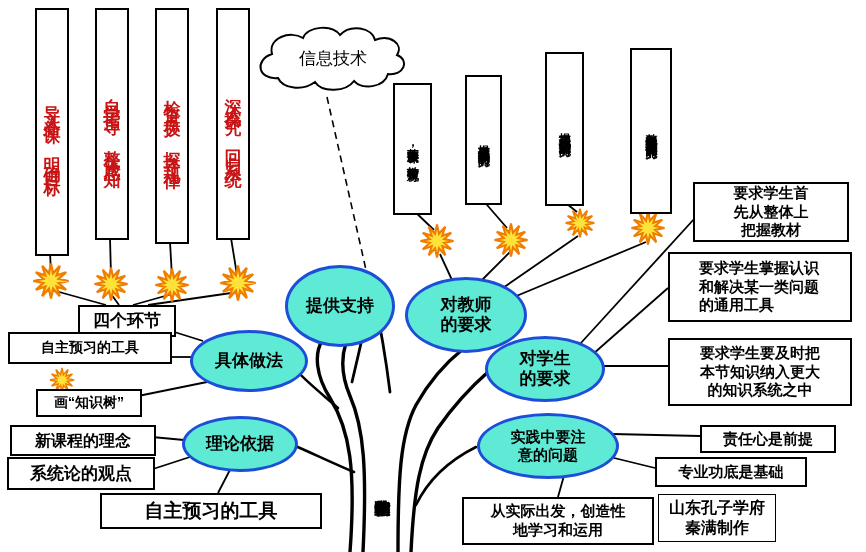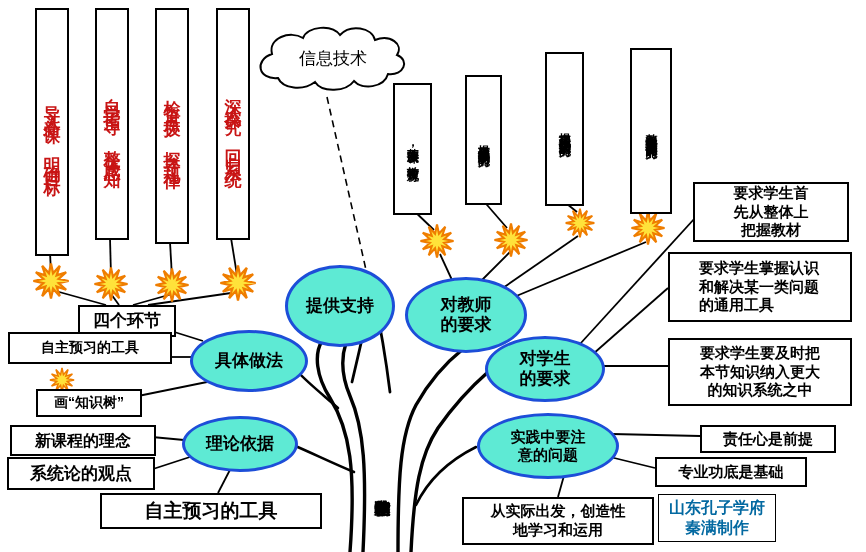--- a/index.html
+++ b/index.html
@@ -22,21 +22,21 @@
   .ellipse{
     position:absolute;z-index:3;border:3px solid #1d4ed8;border-radius:50%;background:#5eead4;
     font-weight:bold;display:flex;align-items:center;justify-content:center;text-align:center;line-height:1.2;
   }
   .plain{position:absolute;z-index:3;font-weight:normal;text-align:center;}
   .wrap{display:block;margin:0 auto;}
   #trunk-label{
     position:absolute;z-index:3;writing-mode:vertical-rl;text-orientation:upright;
     font-weight:bold;font-size:16px;background:#fff;display:flex;align-items:center;justify-content:center;
   }
-  .credit{color:#0369a1;}
+  .credit{color:#000000;}
 </style>
 </head>
 <body>
 
 <div id="canvas">
 
   <svg id="wires" width="866" height="552" viewBox="0 0 866 552">
     <defs>
       <g id="star">
         <polygon points="11,0 4.8,1.3 9.5,5.5 3.5,3.5 5.5,9.5 1.3,4.8 0,11 -1.3,4.8 -5.5,9.5 -3.5,3.5 -9.5,5.5 -4.8,1.3 -11,0 -4.8,-1.3 -9.5,-5.5 -3.5,-3.5 -5.5,-9.5 -1.3,-4.8 0,-11 1.3,-4.8 5.5,-9.5 3.5,-3.5 9.5,-5.5 4.8,-1.3" fill="#ffe23a" stroke="#ef7d00" stroke-width="1.4"></polygon>

